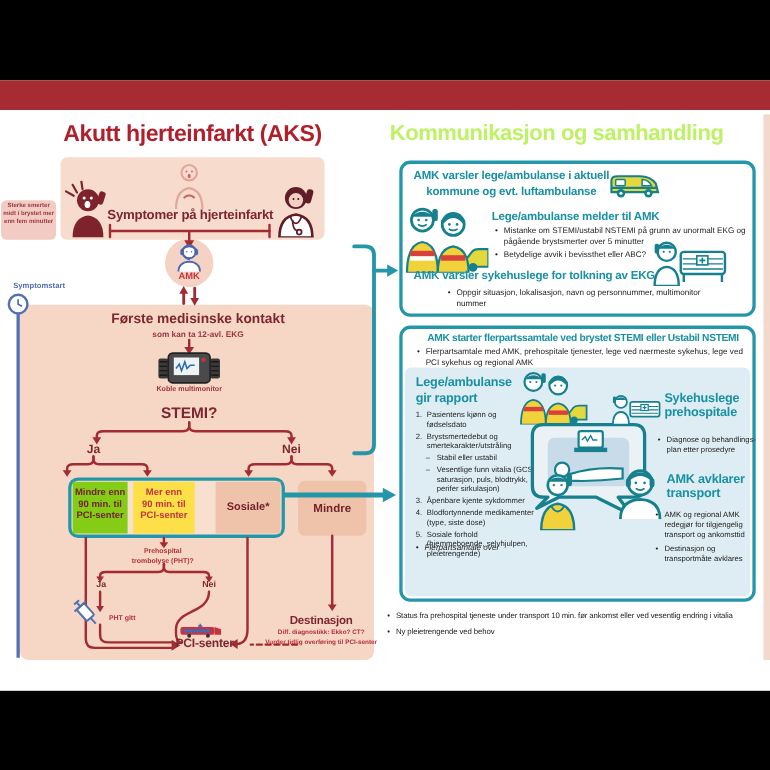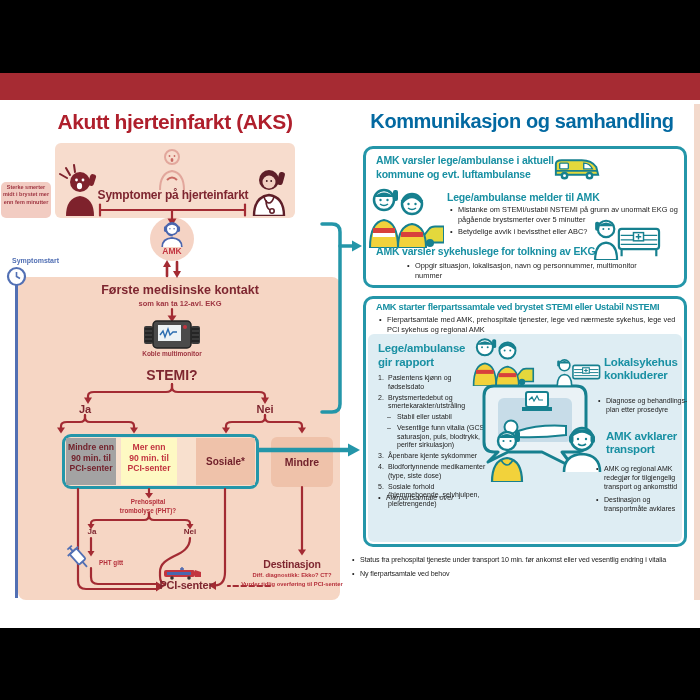--- a/index.html
+++ b/index.html
@@ -1,50 +1,50 @@
 <!DOCTYPE html>
 <html><head>
 <meta charset="utf-8">
 <style>
   html,body{margin:0;padding:0;}
   body{width:700px;height:700px;position:relative;background:#000;
        font-family:"Liberation Sans",sans-serif;overflow:hidden;}
   .abs{position:absolute;}
-  .nowrap{white-space:nowrap;}
+  .nowrap{white-space:nowrap;text-align:center;}
   .ctr{text-align:center;}
   .white-area{left:0;top:73px;width:700px;height:555px;background:#fff;}
   .red-bar{left:0;top:73px;width:700px;height:27px;background:#A62B33;}
   .right-strip{left:694px;top:104px;width:6px;height:496px;background:#F3D9CC;}
   svg{display:block;}
   #overlay{left:0;top:0;width:700px;height:700px;pointer-events:none;}
 
   
   .title-left{left:30px;top:110px;width:290px;font-size:21px;font-weight:bold;color:#AF1F2C;letter-spacing:-0.4px;}
-  .title-right{left:357px;top:110px;width:330px;font-size:20px;font-weight:bold;color:#0369a1;letter-spacing:-0.4px;}
+  .title-right{left:341px;top:110px;width:330px;font-size:20px;font-weight:bold;color:#bef264;letter-spacing:-0.4px;}
 
   
   .symptom-box{left:55px;top:143px;width:240px;height:75px;background:#F7DCCD;border-radius:6px;}
   .speech-bubble{left:1px;top:182px;width:50px;height:34px;background:#F2CCC2;border-radius:5px;
       font-size:5.5px;font-weight:bold;color:#9E3440;line-height:1.35;text-align:center;padding-top:2px;}
   .symptom-label{left:92px;top:188px;width:162px;font-size:12px;font-weight:bold;color:#7E2630;letter-spacing:-0.2px;}
   .amk-circle{left:150px;top:217px;width:44px;height:44px;background:#F5D3C4;border-radius:50%;}
   .amk-label{left:150px;top:246px;width:44px;font-size:8.5px;font-weight:bold;color:#C23540;}
   .symptomstart{left:12px;top:257px;font-size:7px;font-weight:bold;color:#5270B4;}
   .blue-line{left:15px;top:284px;width:2.5px;height:314px;background:#5270B4;}
   .pink-panel{left:18px;top:277px;width:322px;height:323px;background:#F6D6C4;border-radius:8px;}
   .fmk-title{left:40px;top:283px;width:280px;font-size:12.5px;font-weight:bold;color:#7E2630;}
   .fmk-sub{left:40px;top:299px;width:280px;font-size:7.5px;font-weight:bold;color:#9E3440;}
   .koble{left:92px;top:350px;width:160px;font-size:6.5px;font-weight:bold;color:#9E3440;}
   .stemi{left:92px;top:367px;width:160px;font-size:14px;font-weight:bold;color:#7E2630;}
   .ja-label{left:70px;top:403px;width:30px;font-size:11px;font-weight:bold;color:#7E2630;}
   .nei-label{left:250px;top:403px;width:30px;font-size:11px;font-weight:bold;color:#7E2630;}
   .teal-box{left:62px;top:434px;width:197px;height:55px;border:3px solid #2496A9;background:#F8E0CE;border-radius:9px;box-sizing:border-box;}
   .dest{font-weight:bold;line-height:1.25;text-align:center;}
-  .box-less{left:66px;top:438px;width:50px;height:47px;background:#a3a3a3;color:#72222C;font-size:8.6px;padding-top:4px;box-sizing:border-box;}
-  .box-more{left:121px;top:438px;width:56px;height:47px;background:#fef9c3;color:#C23540;font-size:8.6px;padding-top:4px;box-sizing:border-box;}
+  .box-less{left:66px;top:438px;width:50px;height:47px;background:#84cc16;color:#72222C;font-size:8.6px;padding-top:4px;box-sizing:border-box;}
+  .box-more{left:121px;top:438px;width:56px;height:47px;background:#fde047;color:#C23540;font-size:8.6px;padding-top:4px;box-sizing:border-box;}
   .box-unst{left:196px;top:438px;width:59px;height:47px;background:#EFC2AA;color:#72222C;font-size:10px;display:flex;align-items:center;justify-content:center;}
   .box-stab{left:271px;top:437px;width:62px;height:50px;background:#EFC2AA;border-radius:6px;color:#72222C;font-size:10.5px;display:flex;align-items:center;justify-content:center;font-weight:bold;}
   .pht-q{left:104px;top:498px;width:88px;font-size:6.3px;font-weight:bold;color:#B5303B;line-height:1.35;}
   .pht-ja{left:80px;top:527px;width:24px;font-size:8px;font-weight:bold;color:#7E2630;}
   .pht-nei{left:176px;top:527px;width:28px;font-size:8px;font-weight:bold;color:#7E2630;}
   .pht-gitt{left:99px;top:559px;font-size:6.3px;font-weight:bold;color:#B5303B;}
   .pci-label{left:150px;top:579px;width:72px;font-size:11px;font-weight:bold;color:#7E2630;letter-spacing:-0.2px;}
   .lokal-label{left:252px;top:558px;width:80px;font-size:10.5px;font-weight:bold;color:#7E2630;letter-spacing:-0.2px;}
   .lokal-sub1{left:240px;top:572px;width:104px;font-size:5.8px;font-weight:bold;color:#B5303B;}
   .lokal-sub2{left:236px;top:581px;width:112px;font-size:5.8px;font-weight:bold;color:#B5303B;}
@@ -479,21 +479,21 @@
     <circle cx="14" cy="12" r="9" fill="#fff" stroke="#16808F" stroke-width="2.6"></circle>
     <path d="M5,9 Q14,1 23,9" fill="#16808F"></path>
     <rect x="2" y="4" width="4.5" height="10" rx="2" fill="#16808F"></rect>
     <path d="M2,46 Q2,28 14,27 Q26,28 26,46 Z" fill="#fff" stroke="#16808F" stroke-width="2.6"></path>
     <rect x="28" y="12" width="44" height="22" rx="3" fill="#fff" stroke="#16808F" stroke-width="2.6"></rect>
     <path d="M30,19 h40 M30,24 h40 M30,29 h40" stroke="#16808F" stroke-width="1.6"></path>
     <rect x="44" y="16" width="11" height="9" fill="#fff" stroke="#16808F" stroke-width="1.8"></rect>
     <path d="M49.5,17.5 v6 M46.5,20.5 h6" stroke="#16808F" stroke-width="1.8"></path>
   </svg>
 </div>
-<div class="abs conc-head teal-h">Lokalsykehus konkluderer</div>
+<div class="abs conc-head teal-h">Sykehuslege prehospitale</div>
 <div class="abs conc-bullets blist">
 
 <div class="brow">
       <span class="bdot"></span>
       <span>Diagnose og behandlings-plan etter prosedyre</span>
     </div>
   </div>
 
 <div class="abs" style="left:560px;top:424px;">
   <svg width="44" height="48" viewBox="0 0 44 48">
@@ -521,15 +521,15 @@
   </div>
 
 <div class="abs footer-bullets">
 
 <div class="brow">
       <span class="bdot"></span>
       <span>Status fra prehospital tjeneste under transport 10 min. før ankomst eller ved vesentlig endring i vitalia</span>
     </div>
     <div class="brow">
       <span class="bdot"></span>
-      <span>Ny flerpartsamtale ved behov</span>
+      <span>Ny pleietrengende ved behov</span>
     </div>
   </div>
 
 </body></html>

